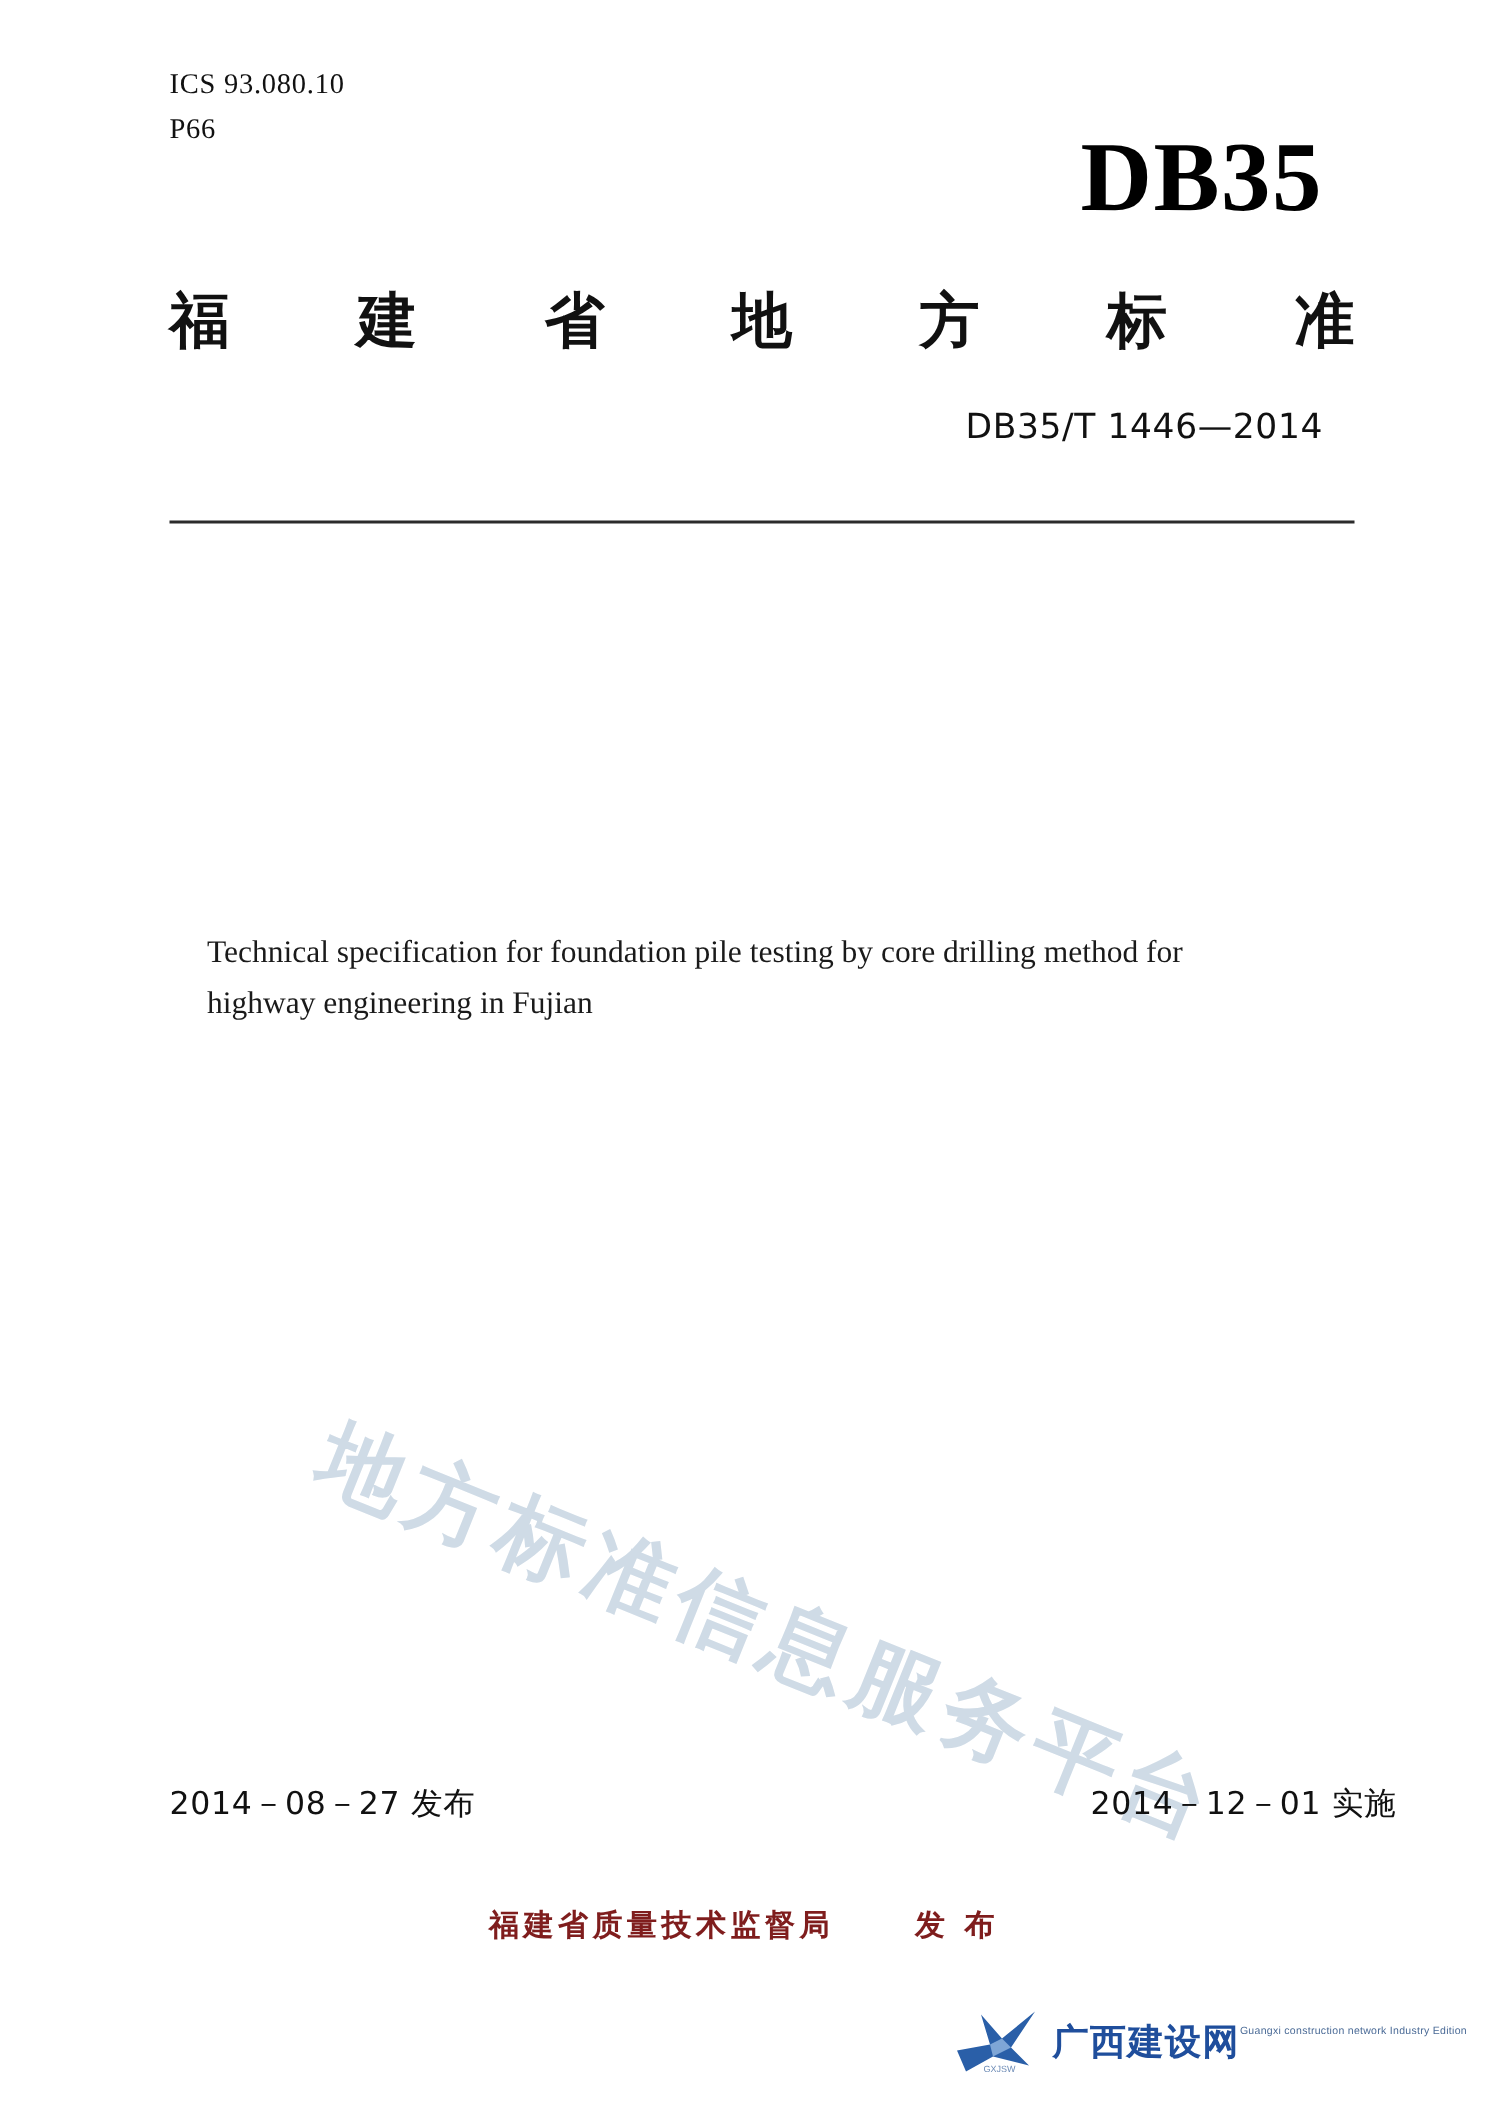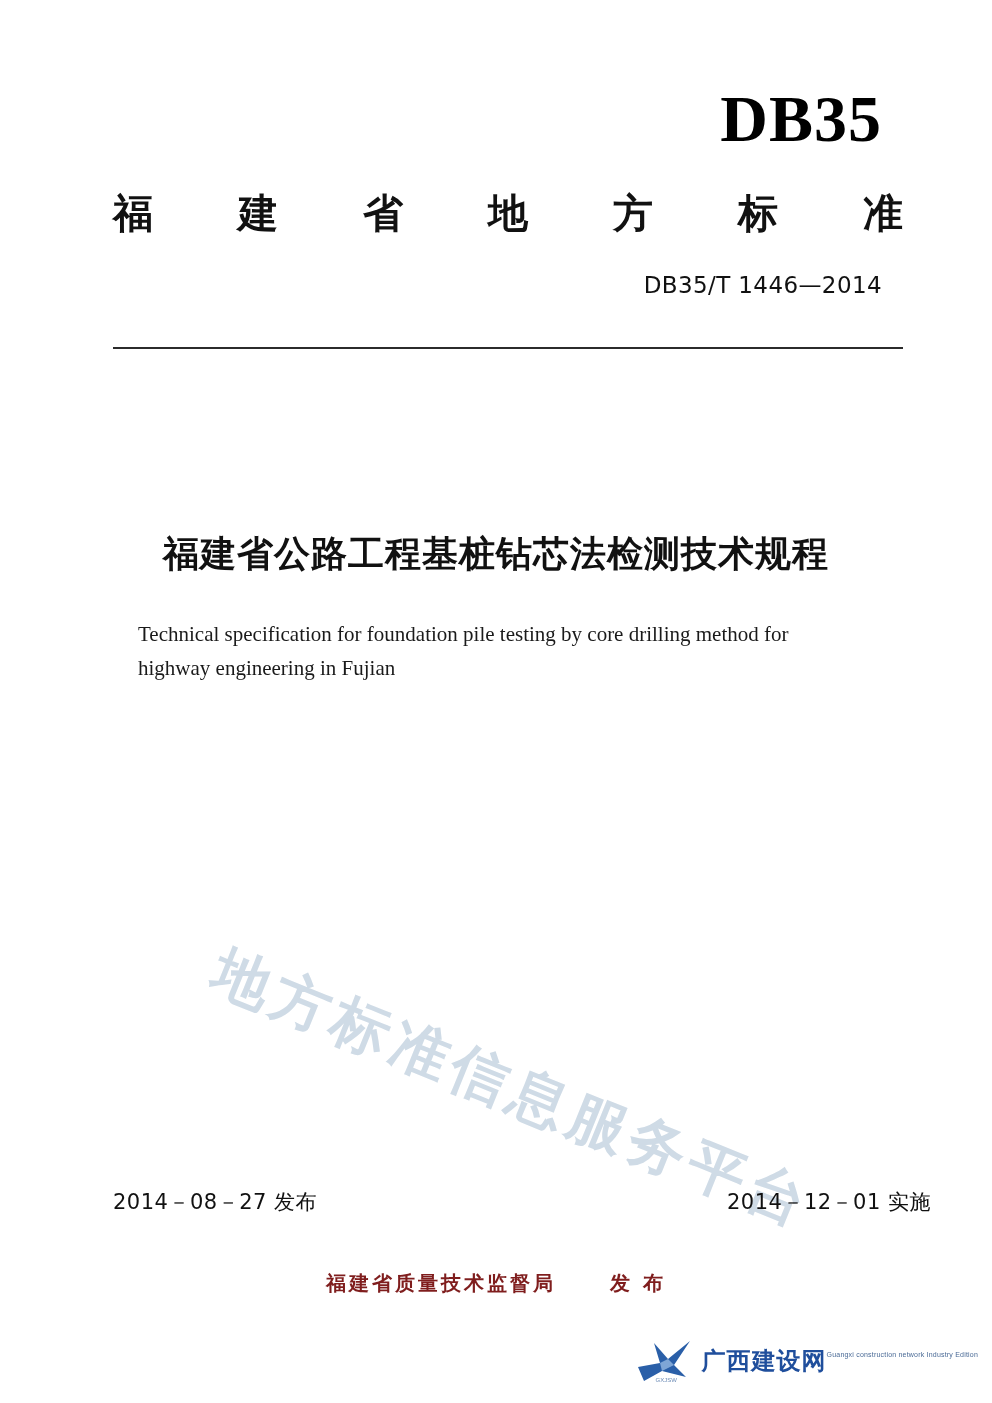--- a/index.html
+++ b/index.html
@@ -202,38 +202,41 @@
     font-family: "Liberation Sans", sans-serif;
     font-size: 6px;
     color: #6b8ab5;
   }
 </style>
 </head>
 <body>
 
 <div class="page">
 
+  <div class="ics-block">
+    <div>ICS 93.080.10</div>
+    <div class="ics-line2">P66</div>
+  </div>
 
   <div class="db-mark">DB35</div>
 
   <div class="std-title-cn">
     <span>福</span>
     <span>建</span>
     <span>省</span>
     <span>地</span>
     <span>方</span>
     <span>标</span>
     <span>准</span>
   </div>
 
   <div class="std-code">DB35/T 1446—2014</div>
 
   <div class="rule"></div>
 
-  <div class="doc-title-cn">福建省公路工程基桩钻芯法检测技术规程</div>
 
   <div class="doc-title-en">
     <div>Technical specification for foundation pile testing by core drilling method for</div>
     <div>highway engineering in Fujian</div>
   </div>
 
   <div class="watermark">
     <div class="watermark-text">地方标准信息服务平台</div>
   </div>
 

